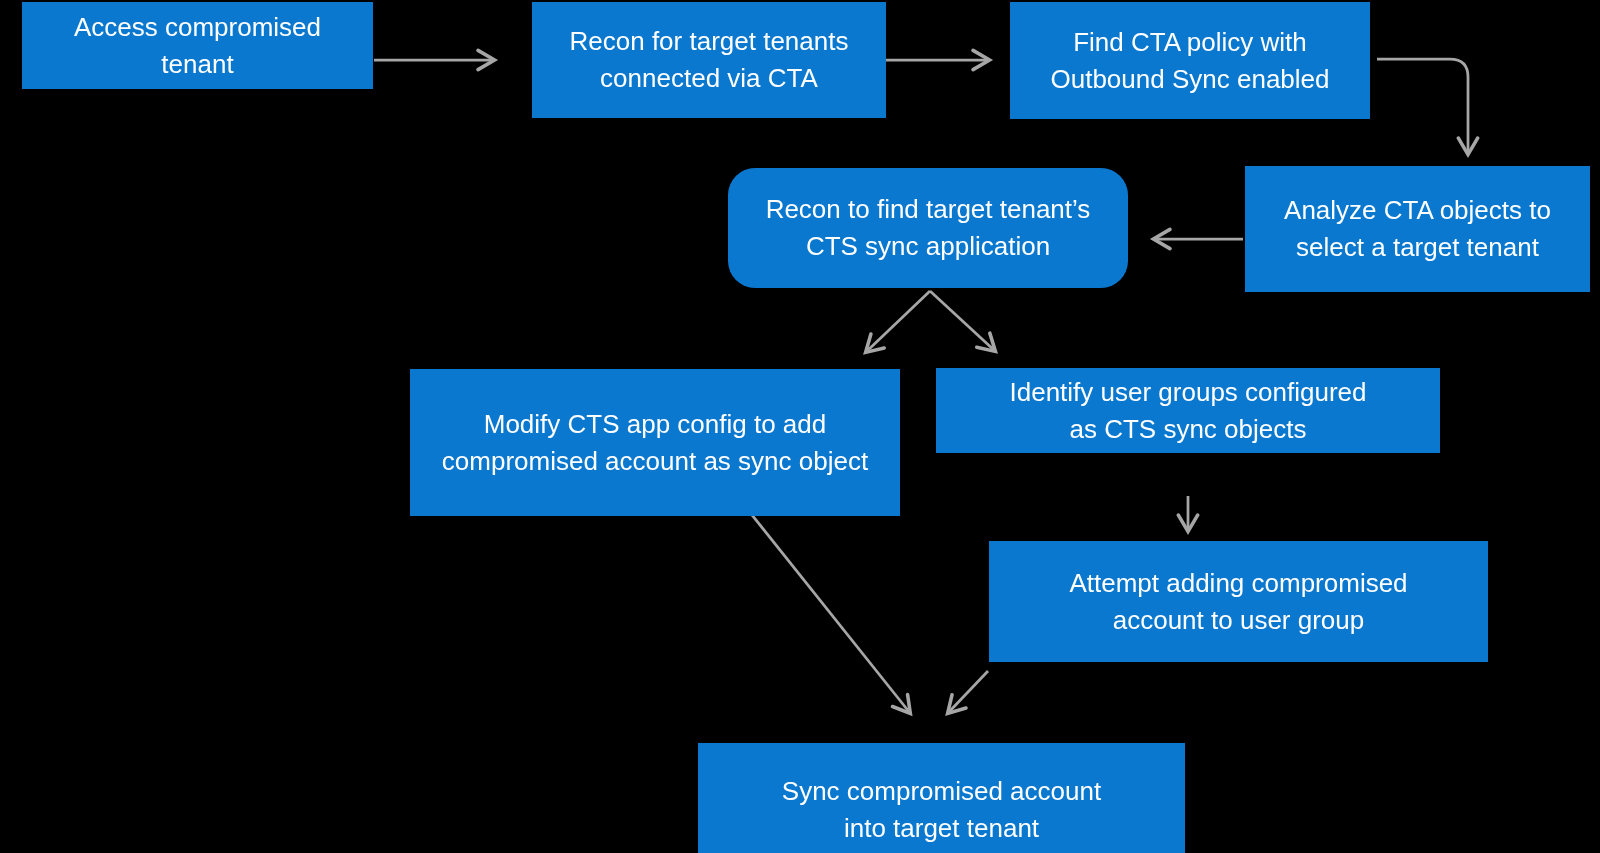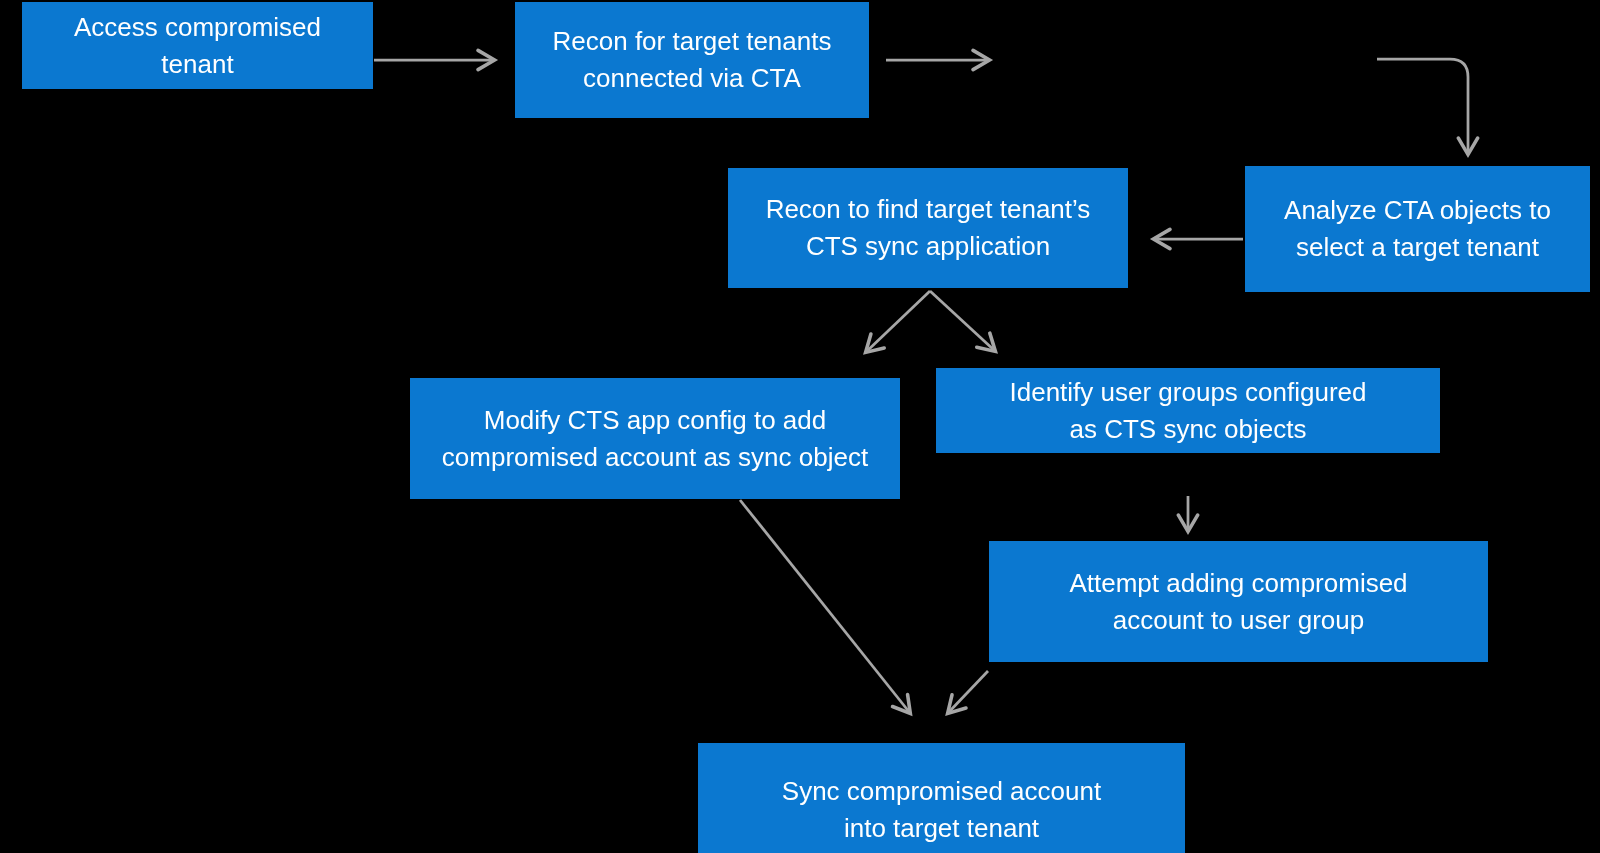--- a/index.html
+++ b/index.html
@@ -41,25 +41,25 @@
     display:flex;
     align-items:center;
     justify-content:center;
     text-align:center;
     font-size:26px;
     line-height:1.42;
   }
   .node .lbl{white-space:pre-line;}
   
   .n1{left:2px;   top:2px;   width:351px; height:87px;margin-left:20px;}
-  .n2{left:515px; top:2px;   width:354px; height:116px;}
+  .n2{left:532px; top:2px;   width:354px; height:116px;}
   .n3{left:1010px;top:2px;   width:360px; height:117px;}
   .n4{left:1245px;top:166px; width:345px; height:126px;}
-  .n5{left:728px; top:168px; width:400px; height:120px;}
-  .n6{left:410px; top:378px; width:490px; height:121px;}
+  .n5{left:728px; top:168px; width:400px; height:120px;border-radius:27px;}
+  .n6{left:410px; top:369px; width:490px; height:147px;}
   .n7{left:936px; top:368px; width:504px; height:85px;}
   .n8{left:941px; top:541px; width:499px; height:121px;margin-left:48px;}
   .n9{left:698px; top:743px; width:487px; height:134px;}
 </style>
 </head>
 <body>
 
 <div class="canvas">
 
   <svg class="edges" viewBox="0 0 1600 853">
@@ -80,20 +80,24 @@
   </svg>
 
   <div class="node n1">
     <span class="lbl">Access compromised
 tenant</span>
   </div>
   <div class="node n2">
     <span class="lbl">Recon for target tenants
 connected via CTA</span>
   </div>
+  <div class="node n3">
+    <span class="lbl">Find CTA policy with
+Outbound Sync enabled</span>
+  </div>
   <div class="node n4">
     <span class="lbl">Analyze CTA objects to
 select a target tenant</span>
   </div>
   <div class="node n5">
     <span class="lbl">Recon to find target tenant’s
 CTS sync application</span>
   </div>
   <div class="node n6">
     <span class="lbl">Modify CTS app config to add

